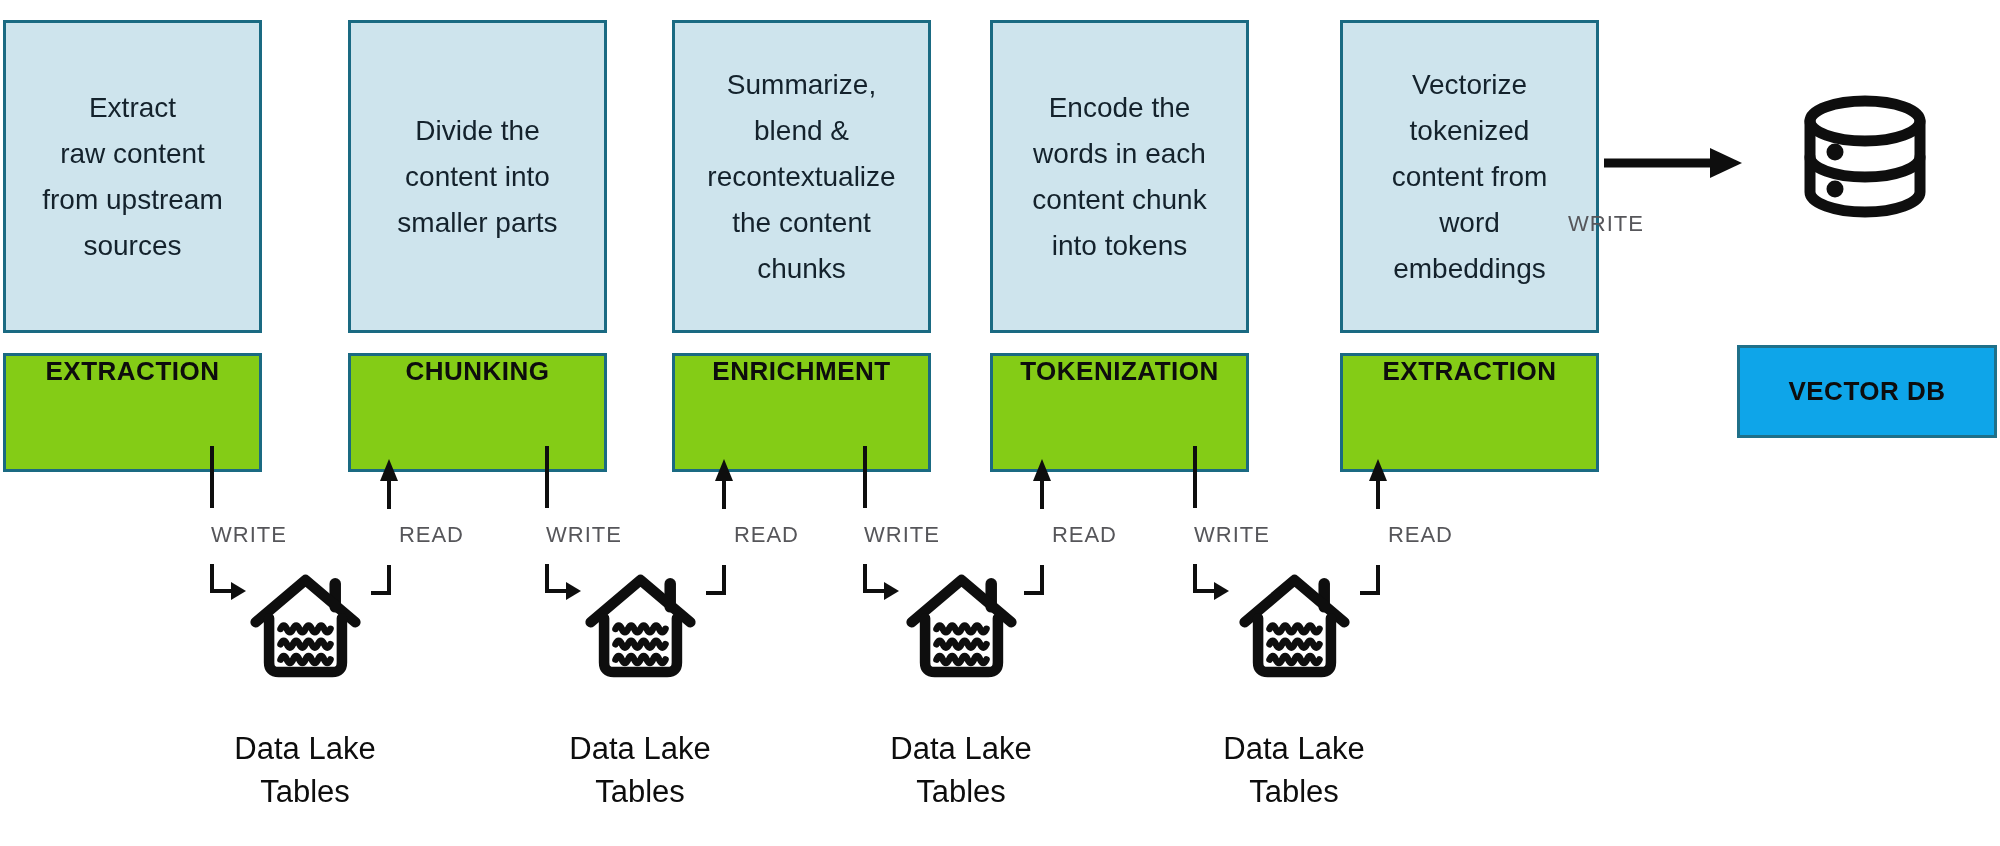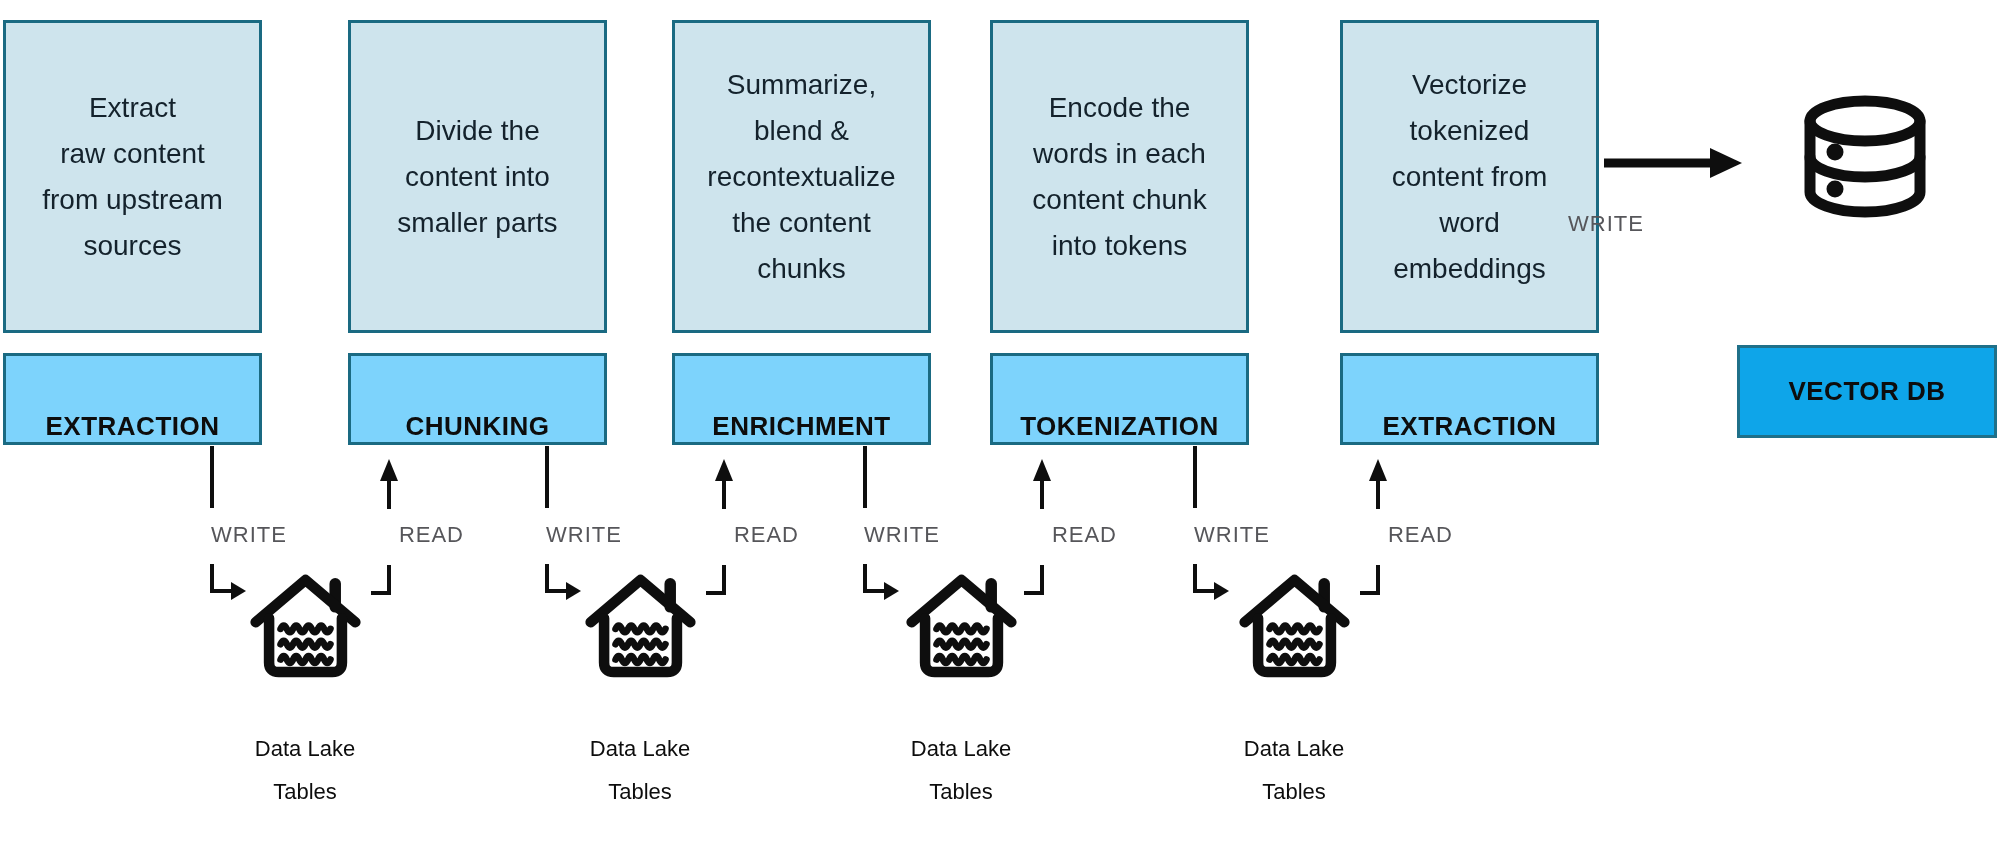--- a/index.html
+++ b/index.html
@@ -11,41 +11,41 @@
   .desc-box {
     position:absolute; top:20px; left:0; width:259px; height:313px;
     background:#cee4ed; border:3px solid #1a6a82;
     display:flex; align-items:center; justify-content:center;
   }
   .desc {
     font-size:28px; line-height:46px; color:#14222c; text-align:center;
     white-space:pre-line;
   }
   .label-box {
-    position:absolute; top:353px; left:0; width:259px; height:92px;
-    background:#7dd3fc; border:3px solid #1a6a82;
-    display:flex; align-items:flex-end; justify-content:center;
+    position:absolute; top:353px; left:0; width:259px; height:119px;
+    background:#84cc16; border:3px solid #1a6a82;
+    display:flex; align-items:flex-start; justify-content:center;
   }
   .stage-label { font-weight:bold; font-size:26px; letter-spacing:0.5px; color:#0d0d0d; }
 
   .vectordb-box {
     position:absolute; left:1737px; top:345px; width:260px; height:93px;
     background:#0ea5e9; border:3px solid #1f7089;
     display:flex; align-items:center; justify-content:center;
   }
 
   .flow-label {
     position:absolute; width:150px; margin-left:-75px; text-align:right;
     font-size:22px; letter-spacing:1px; color:#56565a; top:522px;
   }
   .db-write-label { top:211px; }
 
   .caption {
     position:absolute; width:240px; margin-left:-120px; text-align:center;
-    font-size:22px; line-height:43px; color:#0d0d0d; white-space:pre-line;
+    font-size:31px; line-height:43px; color:#0d0d0d; white-space:pre-line;
     top:727px;
   }
 
   svg.overlay { position:absolute; left:0; top:0; pointer-events:none; }
   .icon-svg { position:absolute; }
 </style>
 </head>
 <body>
 
 <div class="canvas">

